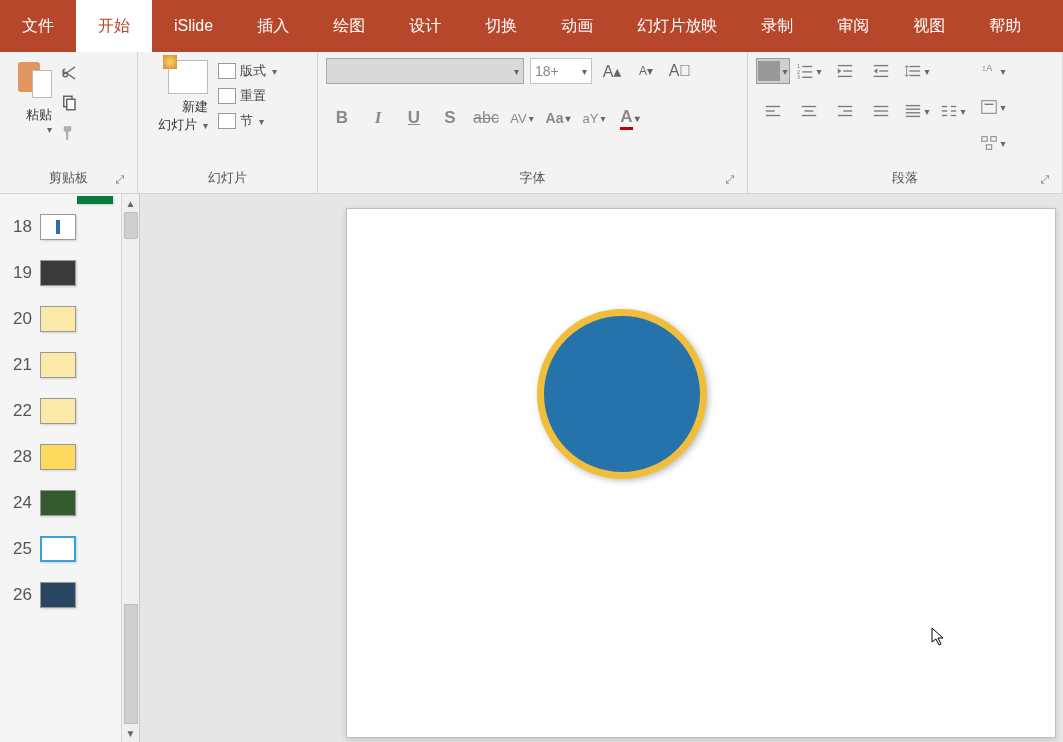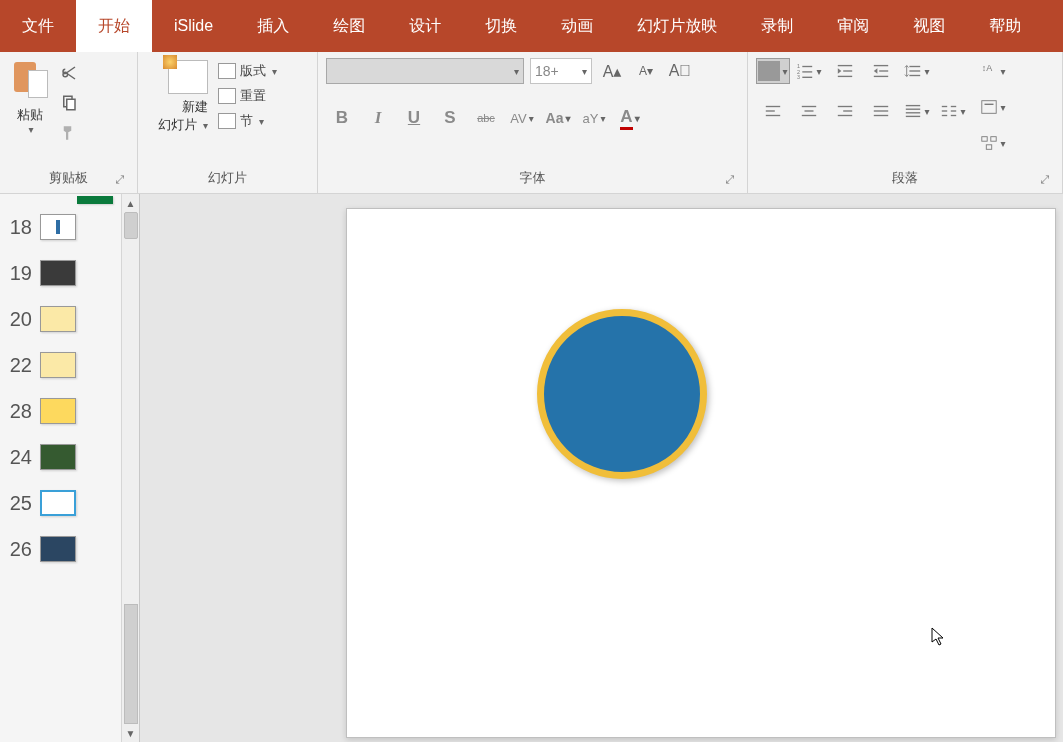--- a/index.html
+++ b/index.html
@@ -67,21 +67,21 @@
   width: 14px;
   height: 14px;
   color: #777;
   font-size: 11px;
 }
 
 
 .paste-btn {
   display: flex;
   flex-direction: column;
-  align-items: center;
+  align-items: flex-end;
   width: 44px;
   padding-top: 2px;
   cursor: pointer;
 }
 .paste-icon {
   width: 36px;
   height: 42px;
   position: relative;
   margin-bottom: 4px;
 }
@@ -156,21 +156,21 @@
 
 .main {
   display:flex; height: calc(742px - 52px - 142px);
 }
 .thumbs {
   width: 140px; background:#f5f5f5; border-right:1px solid #c8c8c8;
   overflow:hidden; position:relative;
 }
 .thumbs-inner {padding: 2px 4px 10px 4px;}
 .thumb-row {display:flex; align-items:center; gap:8px; padding:10px 2px;}
-.thumb-num {width:26px; text-align:right; font-size:20px; color:#555;}
+.thumb-num {width:26px; text-align:right; font-size:17px; color:#555;}
 .thumb {
   width: 36px; height: 26px; background:#fff; border:1px solid #999;
   box-shadow: 1px 1px 2px rgba(0,0,0,.15);
 }
 .thumb.t17 {background:#0a7a3c;}
 .thumb.t18 {background:#fff; display:flex; align-items:center; justify-content:center;}
 .thumb.t18::after{content:''; width:4px;height:14px;background:#2e6ea5;}
 .thumb.t19 {background:#3a3a3a;}
 .thumb.t20,.thumb.t21,.thumb.t22 {background:#fbe9a7;}
 .thumb.t23 {background:#fdd95e;}
@@ -324,21 +324,21 @@
           </div>
         <div class="icon-btn">
             <span>A⃠</span>
           </div>
       </div>
       <div class="font-row2">
         <div class="fmt-btn">B</div>
         <div class="fmt-btn" style="font-style:italic;font-family:serif">I</div>
         <div class="fmt-btn" style="text-decoration:underline">U</div>
         <div class="fmt-btn">S</div>
-        <div class="fmt-btn" style="text-decoration:line-through;font-size:11px;font-weight:normal">abc</div>
+        <div class="fmt-btn" style="text-decoration:line-through;font-size:16px;font-weight:normal">abc</div>
         <div class="fmt-btn" style="font-size:13px;font-weight:normal">
             <span>AV</span>
             <span class="chev">▾</span>
           </div>
         <div class="fmt-btn" style="font-size:14px;font-weight:bold">
             <span>Aa</span>
             <span class="chev">▾</span>
           </div>
         <div class="fmt-btn" style="font-size:13px;font-weight:normal">
             <span>aY</span>
@@ -498,20 +498,24 @@
         </div>
       <div class="thumb-row">
           <div class="thumb-num">19</div>
           <div class="thumb t19"></div>
         </div>
       <div class="thumb-row">
           <div class="thumb-num">20</div>
           <div class="thumb t20"></div>
         </div>
       <div class="thumb-row">
+          <div class="thumb-num">21</div>
+          <div class="thumb t21"></div>
+        </div>
+      <div class="thumb-row">
           <div class="thumb-num">22</div>
           <div class="thumb t22"></div>
         </div>
       <div class="thumb-row">
           <div class="thumb-num">28</div>
           <div class="thumb t23"></div>
         </div>
       <div class="thumb-row">
           <div class="thumb-num">24</div>
           <div class="thumb t24"></div>

